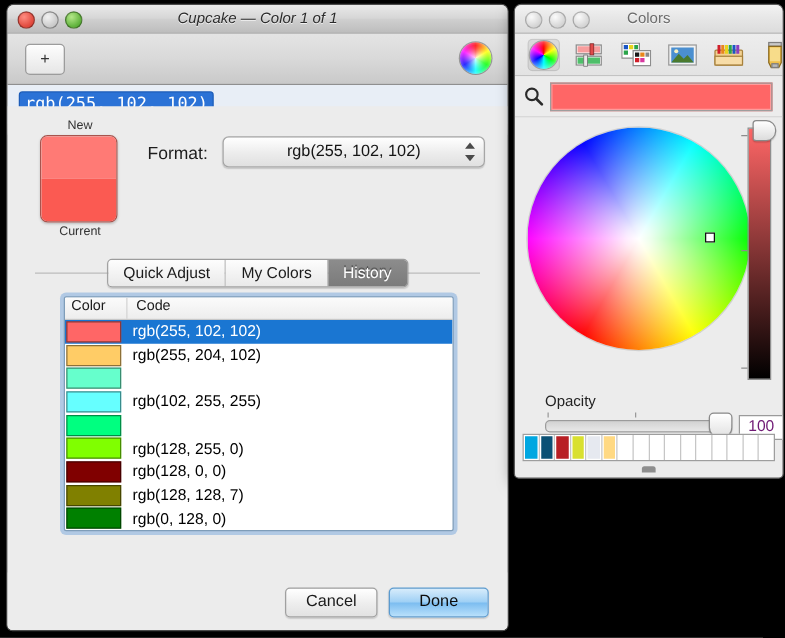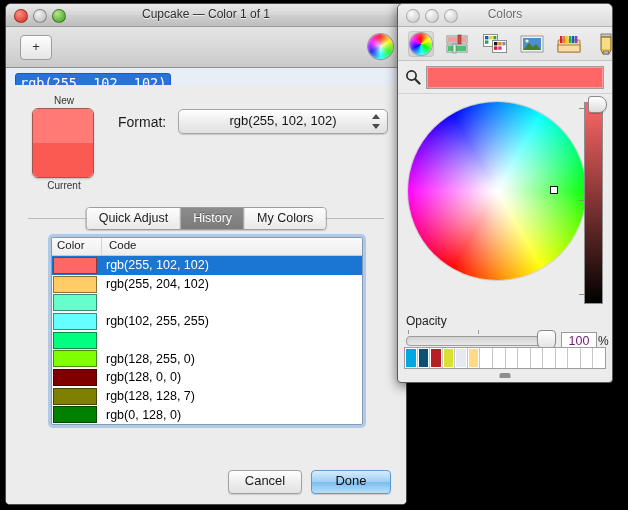--- a/index.html
+++ b/index.html
@@ -24,20 +24,21 @@
     height: 22px;
     background: linear-gradient(to bottom, #e9e9e9 0%, #d6d6d6 48%, #cfcfcf 52%, #bdbdbd 100%);
     border-bottom: 1px solid #9a9a9a;
     position: relative;
   }
   .title-text {
     position:absolute; left:0; right:0; top:3px;
     text-align:center; font-size: 12px; color: #2b2b2b;
     font-family: "Liberation Sans", sans-serif;
     text-shadow: 0 1px 0 rgba(255,255,255,0.75);
+    font-style: italic;
   }
   .lights { position:absolute; left:8px; top:5px; display:flex; gap:5px; }
   .light { width: 12px; height: 12px; border-radius: 50%; border:1px solid rgba(0,0,0,0.35); }
   .l-close  { background: radial-gradient(circle at 35% 30%, #ff8d82, #e0483c 70%); }
   .l-min    { background: radial-gradient(circle at 35% 30%, #f2f2f2, #c9c9c9 70%); }
   .l-zoom   { background: radial-gradient(circle at 35% 30%, #b5e88a, #5eb13a 70%); }
   .light-off{ background: radial-gradient(circle at 35% 30%, #fbfbfb, #d4d4d4 70%); border-color: rgba(0,0,0,0.22); }
 
   .toolbar-main {
     height: 40px;
@@ -171,21 +172,21 @@
   }
   .btn-cancel{ right: 104px; width: 72px; }
   .btn-done{
     right: 15px; width: 78px;
     background: linear-gradient(to bottom,#d7ecfb,#9fd0f5 48%,#7cbdf0 52%,#b9e0fb);
     border-color:#5b9bd0; color:#0d0d0d;
   }
 
   
   .win-colors {
-    position:absolute; left: 397px; top: 3px; width: 214px; height: 378px;
+    position:absolute; left: 411px; top: 3px; width: 214px; height: 378px;
     background:#ececec;
     border:1px solid #5a5a5a; border-radius: 6px 6px 4px 4px;
     box-shadow: 0 3px 12px rgba(0,0,0,0.55);
     overflow:hidden;
   }
   .ct-bar{
     height: 22px;
     background: linear-gradient(to bottom,#f2f2f2 0%,#e6e6e6 50%,#dcdcdc 100%);
     border-bottom:1px solid #b4b4b4; position:relative;
   }
@@ -241,21 +242,21 @@
     border:1px solid #8f8f8f; background: linear-gradient(to bottom,#ff6666 0%, #c45a5a 35%, #5a2525 72%, #000000 100%);
   }
   .vknob{
     position:absolute; right: 5px; top: 2px; width: 17px; height: 15px;
     background: linear-gradient(to bottom,#ffffff,#dcdcdc);
     border:1px solid #8a8a8a; border-radius: 3px 8px 8px 3px;
     box-shadow: 0 1px 1px rgba(0,0,0,0.2);
   }
   .vtick{ position:absolute; right: 28px; width:5px; height:1px; background:#8d8d8d; }
 
-  .opacity-row{ position:relative; height: 40px; background:#ececec; }
+  .opacity-row{ position:relative; height: 40px; background:#ececec;margin-left:16px; }
   .op-label{ position:absolute; left: 8px; top: 2px; font-size: 12px; color:#222; }
   .op-track{
     position:absolute; left: 8px; top: 24px; width: 147px; height: 8px;
     background: linear-gradient(to bottom,#d2d2d2,#e8e8e8); border:1px solid #9b9b9b; border-radius:4px;
   }
   .op-tick{ position:absolute; top: 18px; width:1px; height:4px; background:#999; }
   .op-knob{
     position:absolute; left: 139px; top: 18px; width: 17px; height: 19px;
     background: linear-gradient(to bottom,#ffffff,#e0e0e0);
     border:1px solid #8a8a8a; border-radius: 4px 4px 9px 9px;
@@ -325,22 +326,22 @@
         <span class="popup-arrows">
           <span class="ar-up"></span>
             <span class="ar-dn"></span>
         </span>
       </div>
 
       <div class="tabbar">
         <div class="tabline"></div>
         <div class="tabs" id="tabs">
             <div class="tab">Quick Adjust</div>
+            <div class="tab">My Colors</div>
             <div class="tab active">History</div>
-            <div class="tab">My Colors</div>
           </div>
       </div>
 
       <div class="listbox">
         <div class="list-head">
           <div class="lh-color">Color</div>
           <div class="lh-code">Code</div>
         </div>
         <div class="rows" id="rows">
             <div class="row sel">

